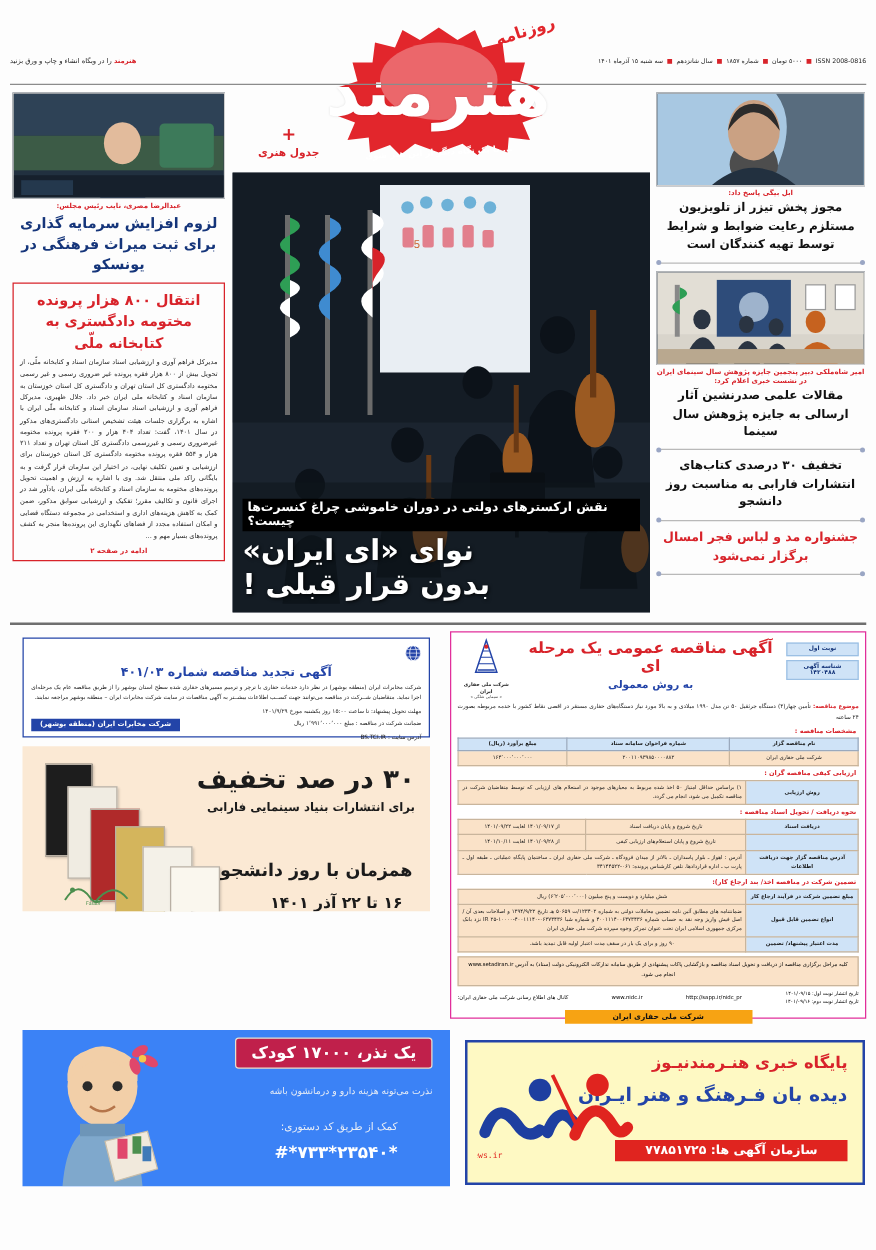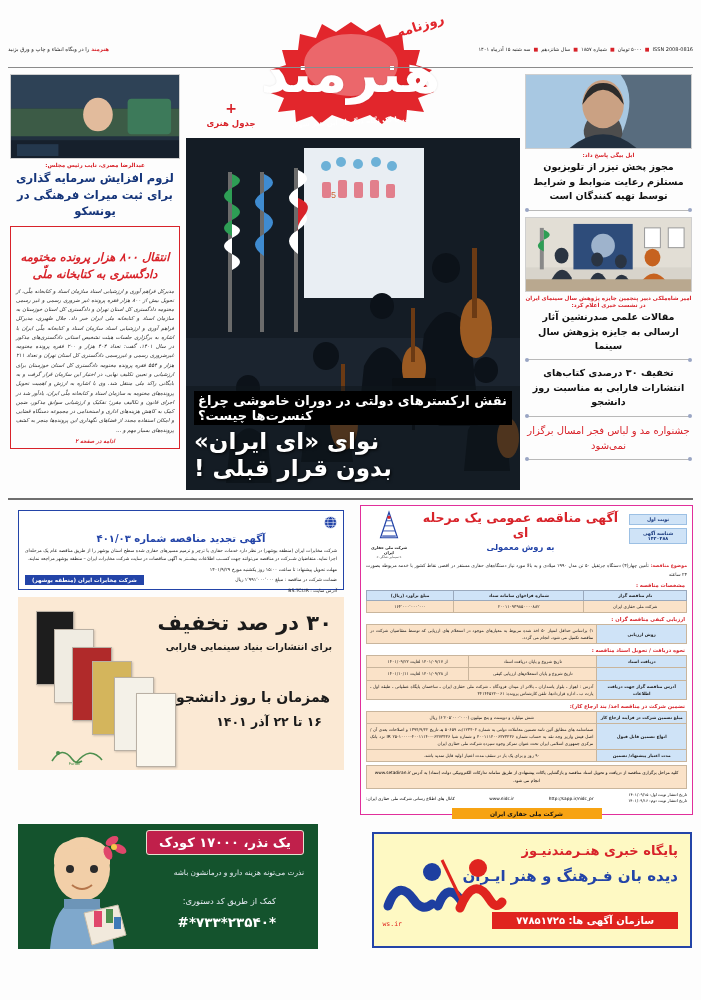--- a/index.html
+++ b/index.html
@@ -83,21 +83,21 @@
   .kicker {
     font-size: 5.6px; color: #d8232a; font-weight: bold;
     text-align: center; direction: rtl; margin: 3px 0 1px;
     line-height: 1.3;
   }
   .headline-blue {
     font-size: 11.5px; color: #15357a; font-weight: bold;
     text-align: center; direction: rtl; line-height: 1.42;
   }
   .redbox {
-    margin-top: 7px; border: 1.6px solid #d8232a; padding: 22px 5px 4px; font-style: italic;
+    margin-top: 7px; border: 1.6px solid #d8232a; padding: 5px 5px 4px;
   }
   .redbox h2 {
     font-size: 11.5px; color: #d8232a; font-weight: bold;
     text-align: center; direction: rtl; line-height: 1.45; margin-bottom: 4px;
   }
   .redbox p {
     font-size: 5.3px; color: #2a2a2a; direction: rtl; text-align: justify;
     line-height: 1.75; letter-spacing: .05px;
   }
   .redbox .more {
@@ -111,21 +111,21 @@
     width: 334px; height: 352px;
     background: #1e2833; overflow: hidden;
   }
   .concert-photo { position: absolute; inset: 0; }
   .center-overlay {
     position: absolute; left: 0; right: 0; bottom: 0;
     padding: 0 8px 8px; text-align: left; direction: rtl;
   }
   .over-kicker {
     display: inline-block; background: #000; color: #fff;
-    font-size: 13px; font-weight: bold; padding: 2px 4px;
+    font-size: 10px; font-weight: bold; padding: 2px 4px;
     direction: rtl; margin-bottom: 3px;
   }
   .over-title {
     color: #fff; font-size: 23px; font-weight: bold; direction: rtl;
     line-height: 1.18; text-align: left;
     text-shadow: 1px 1px 3px rgba(0,0,0,.85);
   }
 
   
   .col-right {
@@ -140,21 +140,21 @@
     height: 1px; background: #b9b9b9; margin: 6px 2px;
     position: relative;
   }
   .dotline::before, .dotline::after {
     content: ""; position: absolute; top: -1.5px; width: 4px; height: 4px;
     border-radius: 50%; background: #9aa6c4;
   }
   .dotline::before { right: -2px; }
   .dotline::after { left: -2px; }
   .headline-red {
-    font-size: 10px; color: #d8232a; font-weight: normal;
+    font-size: 10px; color: #d8232a; font-weight: bold;
     text-align: center; direction: rtl; line-height: 1.5;
   }
 
   
   .hdiv {
     position: absolute; left: 8px; right: 8px; height: 1.6px; background: #6f6f6f;
   }
 
   
   .box-tender-blue {
@@ -232,21 +232,21 @@
   .tp-channels .dates { text-align: right; line-height: 1.7; font-size: 4px;}
   .tp-orange {
     background: #f7a313; color: #111; font-size: 6px; font-weight: bold;
     text-align: center; padding: 2px; direction: rtl; margin: 3px auto 0;
     width: 150px;
   }
 
   
   .ad-books {
     position: absolute; top: 597px; left: 18px;
-    width: 326px; height: 173px;
+    width: 326px; height: 132px;
     background: #fbe9d4; overflow: hidden;
   }
   .bk-title {
     position: absolute; top: 14px; right: 12px; direction: rtl;
     color: #1b1b1b; font-size: 21px; font-weight: bold; letter-spacing: -.5px;
   }
   .bk-sub {
     position: absolute; top: 44px; right: 12px; direction: rtl;
     color: #1b1b1b; font-size: 9.4px; font-weight: bold;
   }
@@ -258,22 +258,22 @@
     position: absolute; top: 117px; right: 22px; direction: rtl;
     color: #1b1b1b; font-size: 12.5px; font-weight: bold; text-align: right;
   }
   .bk-books { position: absolute; left: 14px; top: 6px; width: 170px; height: 160px; }
   .bk-book { position: absolute; border: 1px solid #b9b0a4; background: #fff; box-shadow: 1px 1px 2px rgba(0,0,0,.18); }
   .bk-logo { position: absolute; left: 28px; bottom: 3px; width: 80px; height: 26px; }
 
   
   .ad-charity {
     position: absolute; top: 824px; left: 18px;
-    width: 300px; height: 125px;
-    background: #14532d; overflow: hidden;
+    width: 342px; height: 125px;
+    background: #3b82f6; overflow: hidden;
   }
   .ch-title {
     position: absolute; top: 6px; right: 14px;
     background: #c0204b; border: 1.2px solid #e8e0d0;
     color: #fff; font-size: 13px; font-weight: bold; direction: rtl;
     padding: 4px 12px; border-radius: 3px;
   }
   .ch-sub {
     position: absolute; top: 44px; right: 14px; color: #e9eef6;
     font-size: 7.4px; direction: rtl;

